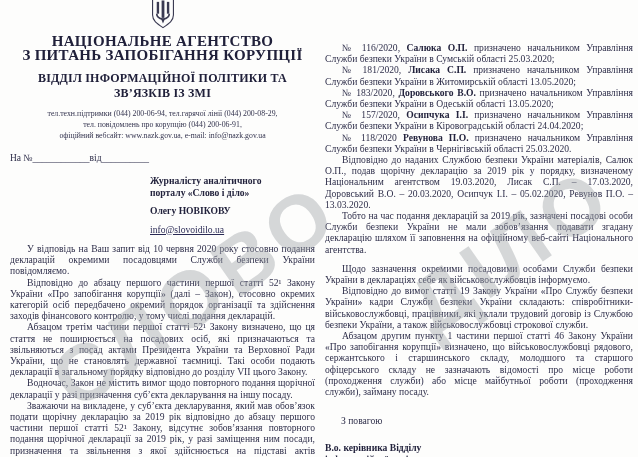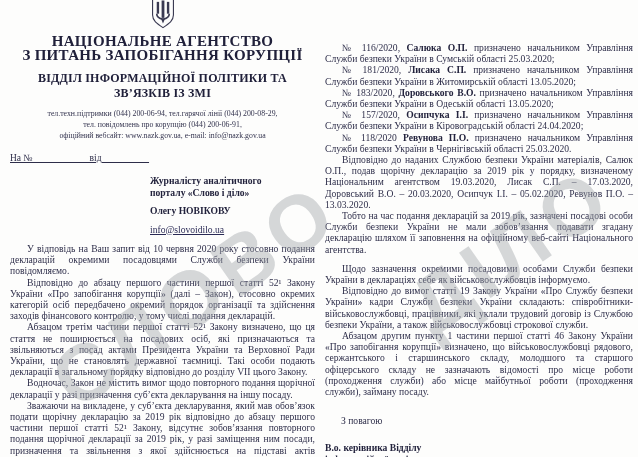--- a/index.html
+++ b/index.html
@@ -18,21 +18,21 @@
   .emblem { display: block; margin: -3px auto 0 auto; width: 28px; height: 32px; }
   .agency-title {
     text-align: center; font-weight: bold; color: #20203a;
     font-size: 15px; line-height: 14px; margin-top: 5px; letter-spacing: .3px;
   }
   .dept-title {
     text-align: center; font-weight: bold; color: #20203a;
     font-size: 12px; margin-top: 9px; letter-spacing: .2px;
   }
   .address { text-align: center; font-size: 7.8px; line-height: 11px; margin-top: 7px; color: #33334e; }
-  .ref-line { font-size: 9.5px; margin-top: 12px; text-decoration: underline; }
+  .ref-line { font-size: 9.5px; margin-top: 12px; }
   .addressee { margin: 12px 0 0 140px; width: 160px; font-size: 9.6px; line-height: 11.5px; }
   .addressee .bold2 { font-weight: bold; color: #23233d; }
   .addressee .gap { margin-top: 7px; }
   .email { text-decoration: underline; color: #2a2a55; }
 
   .body-text { margin-top: 8px; }
   .para {
     margin: 0; font-size: 9.6px; line-height: 11.2px;
     text-align: justify; text-indent: 17px;
   }

